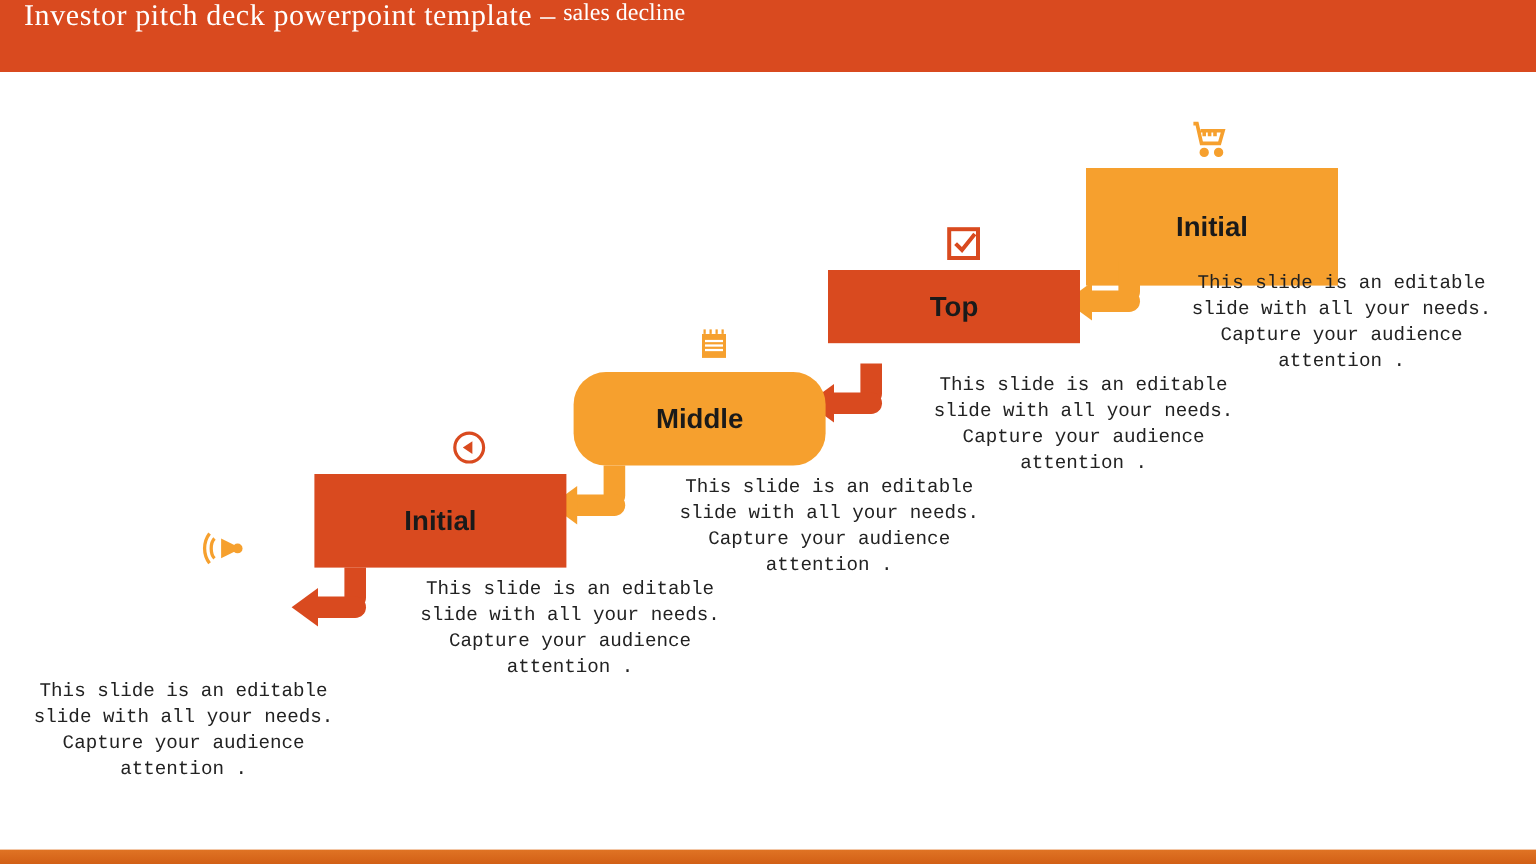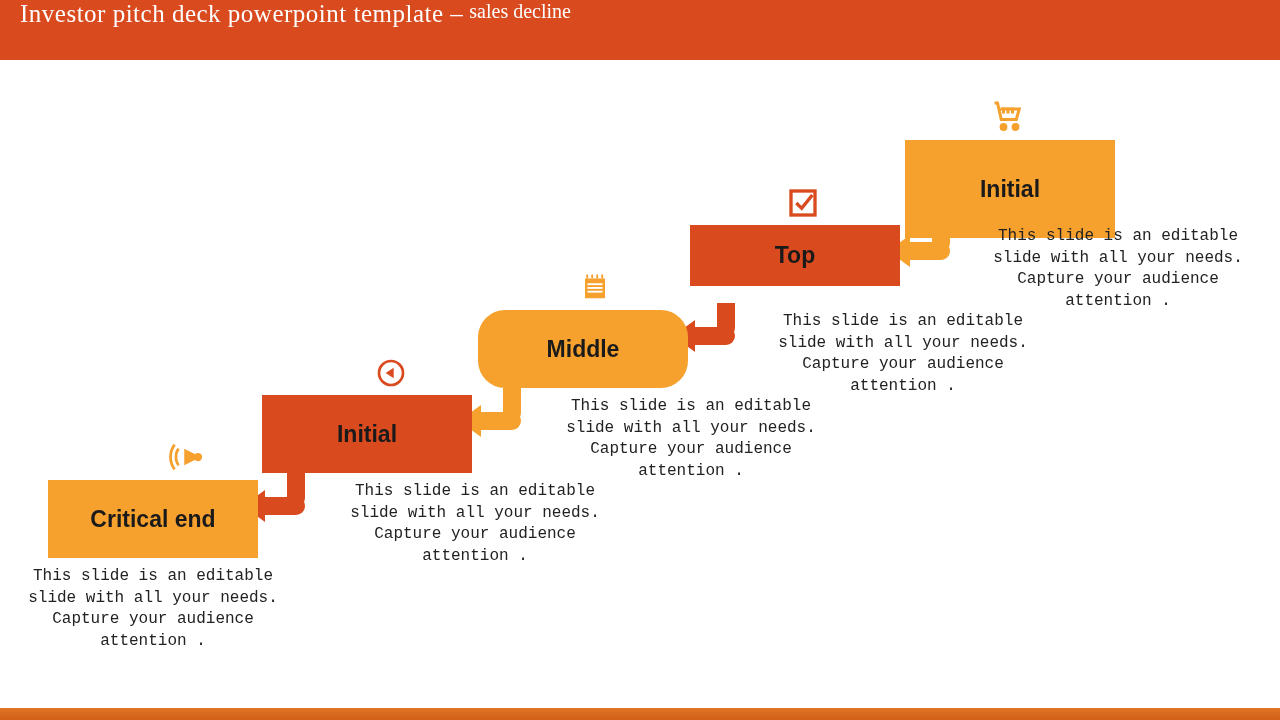--- a/index.html
+++ b/index.html
@@ -123,19 +123,16 @@
       <div class="head"></div>
   </div>
 
   <div class="icon" style="left:165px; top:438px; width:44px; height:38px;">
     <svg viewBox="0 0 32 24" width="44" height="34" fill="#f6a02e">
       <path d="M14 6v12l8-4V10z"></path>
         <circle cx="24" cy="12" r="3"></circle>
       <path d="M8 12c0-3 1-5 2-6M8 12c0 3 1 5 2 6M4 12c0-4 1.5-7 3-9M4 12c0 4 1.5 7 3 9" stroke="#f6a02e" stroke-width="2" fill="none"></path>
     </svg>
   </div>
-  <div class="box light" style="left:48px; top:480px; width:210px; height:78px;">
-    <span>Critical end</span>
-  </div>
   <div class="desc" style="left:28px; top:566px; width:250px;">This slide is an editable slide with all your needs. Capture your audience attention .</div>
 
   <div class="bottombar"></div>
 </div>
 
 </body></html>

